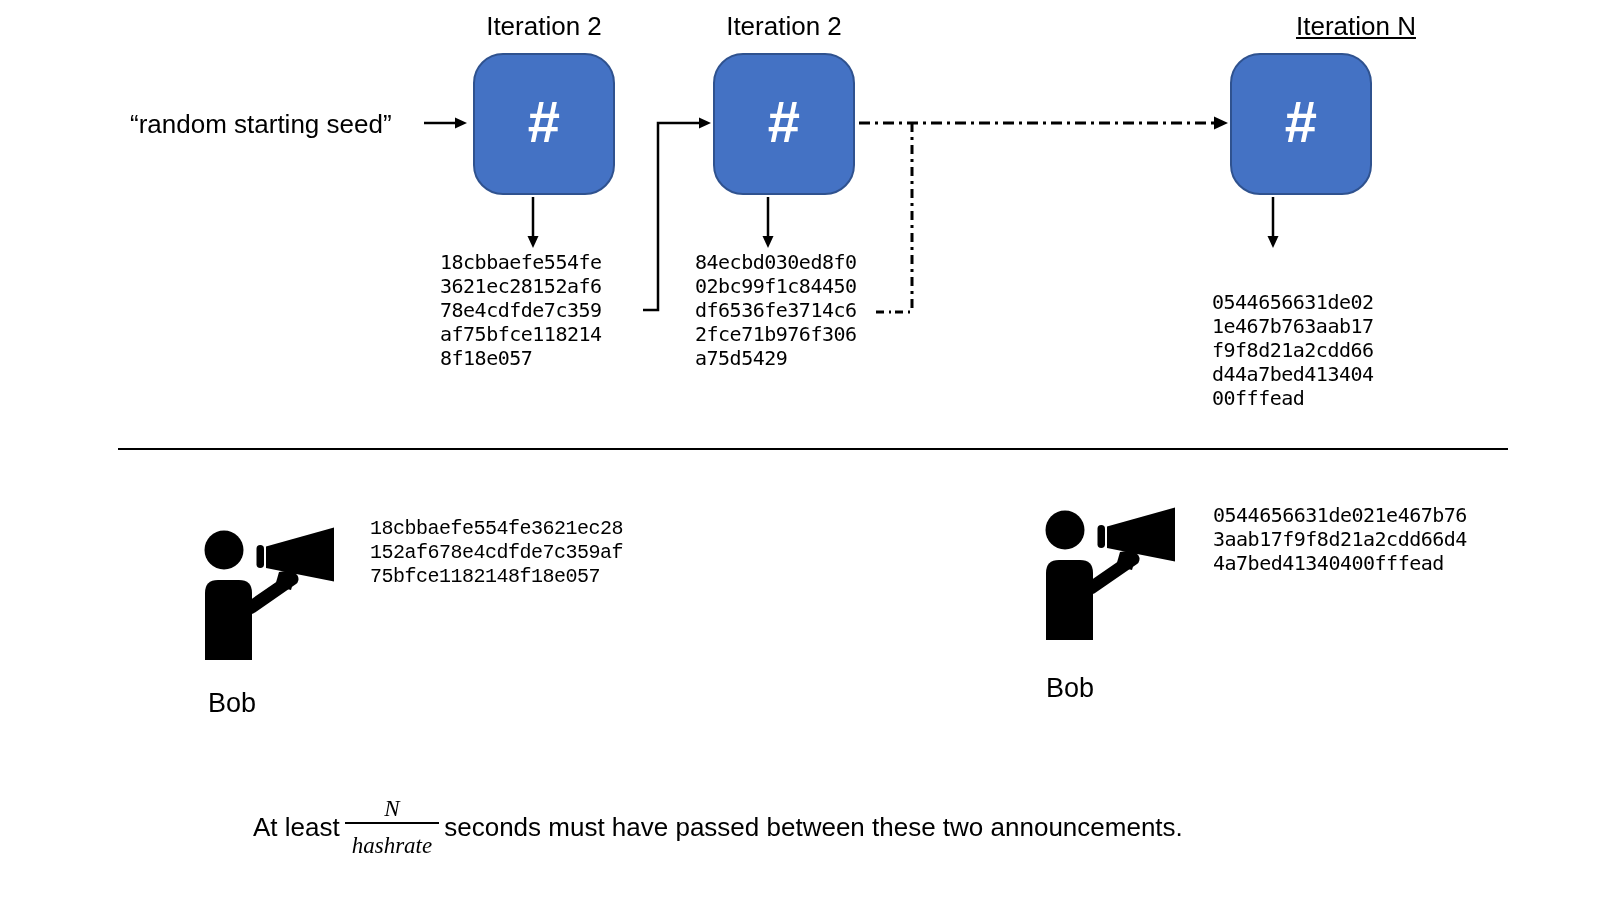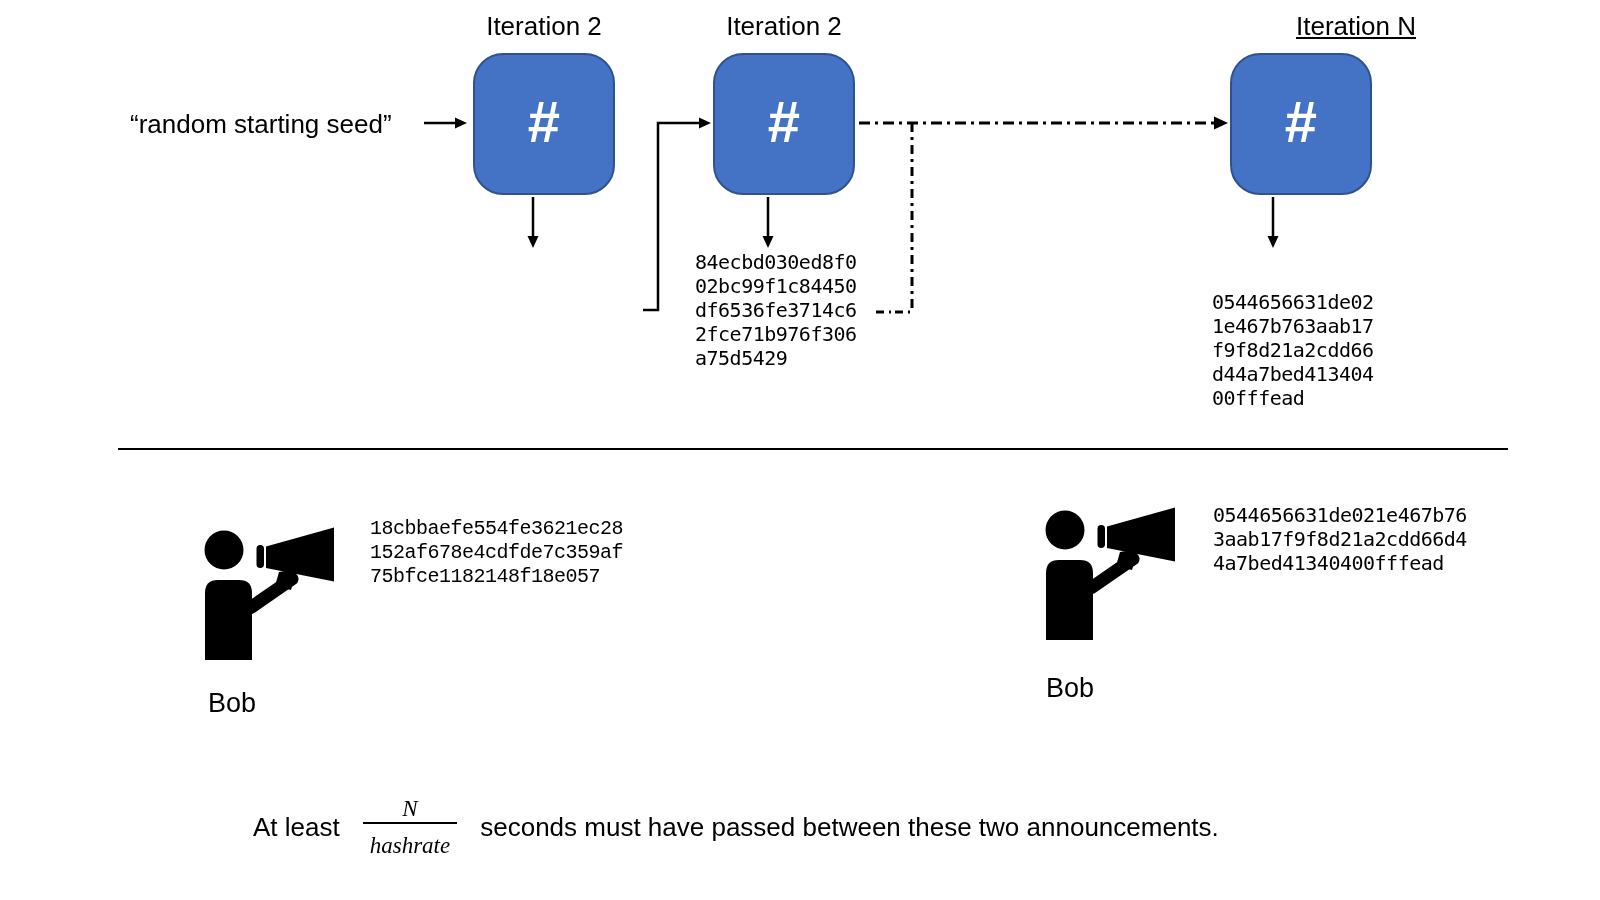--- a/index.html
+++ b/index.html
@@ -19,21 +19,21 @@
   .hash-out{
     position:absolute;top:250px;font-family:"DejaVu Sans Mono","Liberation Mono",monospace;
     font-size:20px;line-height:24px;white-space:pre;letter-spacing:-0.5px;
   }
   .bob-figure{position:absolute;width:140px;height:165px;}
   .bob-label{position:absolute;font-size:27px;line-height:30px;}
   .bob-hash{
     position:absolute;font-family:"DejaVu Sans Mono","Liberation Mono",monospace;
     font-size:20px;line-height:24px;white-space:pre;letter-spacing:-0.5px;
   }
-  .formula{position:absolute;left:253px;top:795px;display:flex;align-items:center;gap:23px;}
+  .formula{position:absolute;left:253px;top:795px;display:flex;align-items:center;gap:5px;}
   .formula .plain{font-size:26px;line-height:32px;white-space:nowrap;}
   .fraction{display:inline-flex;flex-direction:column;align-items:center;}
   .fraction .num{
     font-family:"Liberation Serif",serif;font-style:italic;font-size:23px;line-height:27px;
   }
   .fraction .den{
     font-family:"Liberation Serif",serif;font-style:italic;font-size:23px;line-height:27px;
     border-top:2.5px solid #000;padding:8px 7px 0 7px;
   }
 </style>
@@ -77,20 +77,25 @@
   <div class="hash-box" style="left:473px;">
     <span class="hash-symbol">#</span>
   </div>
   <div class="hash-box" style="left:713px;">
     <span class="hash-symbol">#</span>
   </div>
   <div class="hash-box" style="left:1230px;">
     <span class="hash-symbol">#</span>
   </div>
 
+  <div class="hash-out" style="left:440px;">18cbbaefe554fe
+3621ec28152af6
+78e4cdfde7c359
+af75bfce118214
+8f18e057</div>
   <div class="hash-out" style="left:695px;">84ecbd030ed8f0
 02bc99f1c84450
 df6536fe3714c6
 2fce71b976f306
 a75d5429</div>
   <div class="hash-out" style="left:1212px;margin-top:40px;">0544656631de02
 1e467b763aab17
 f9f8d21a2cdd66
 d44a7bed413404
 00fffead</div>

